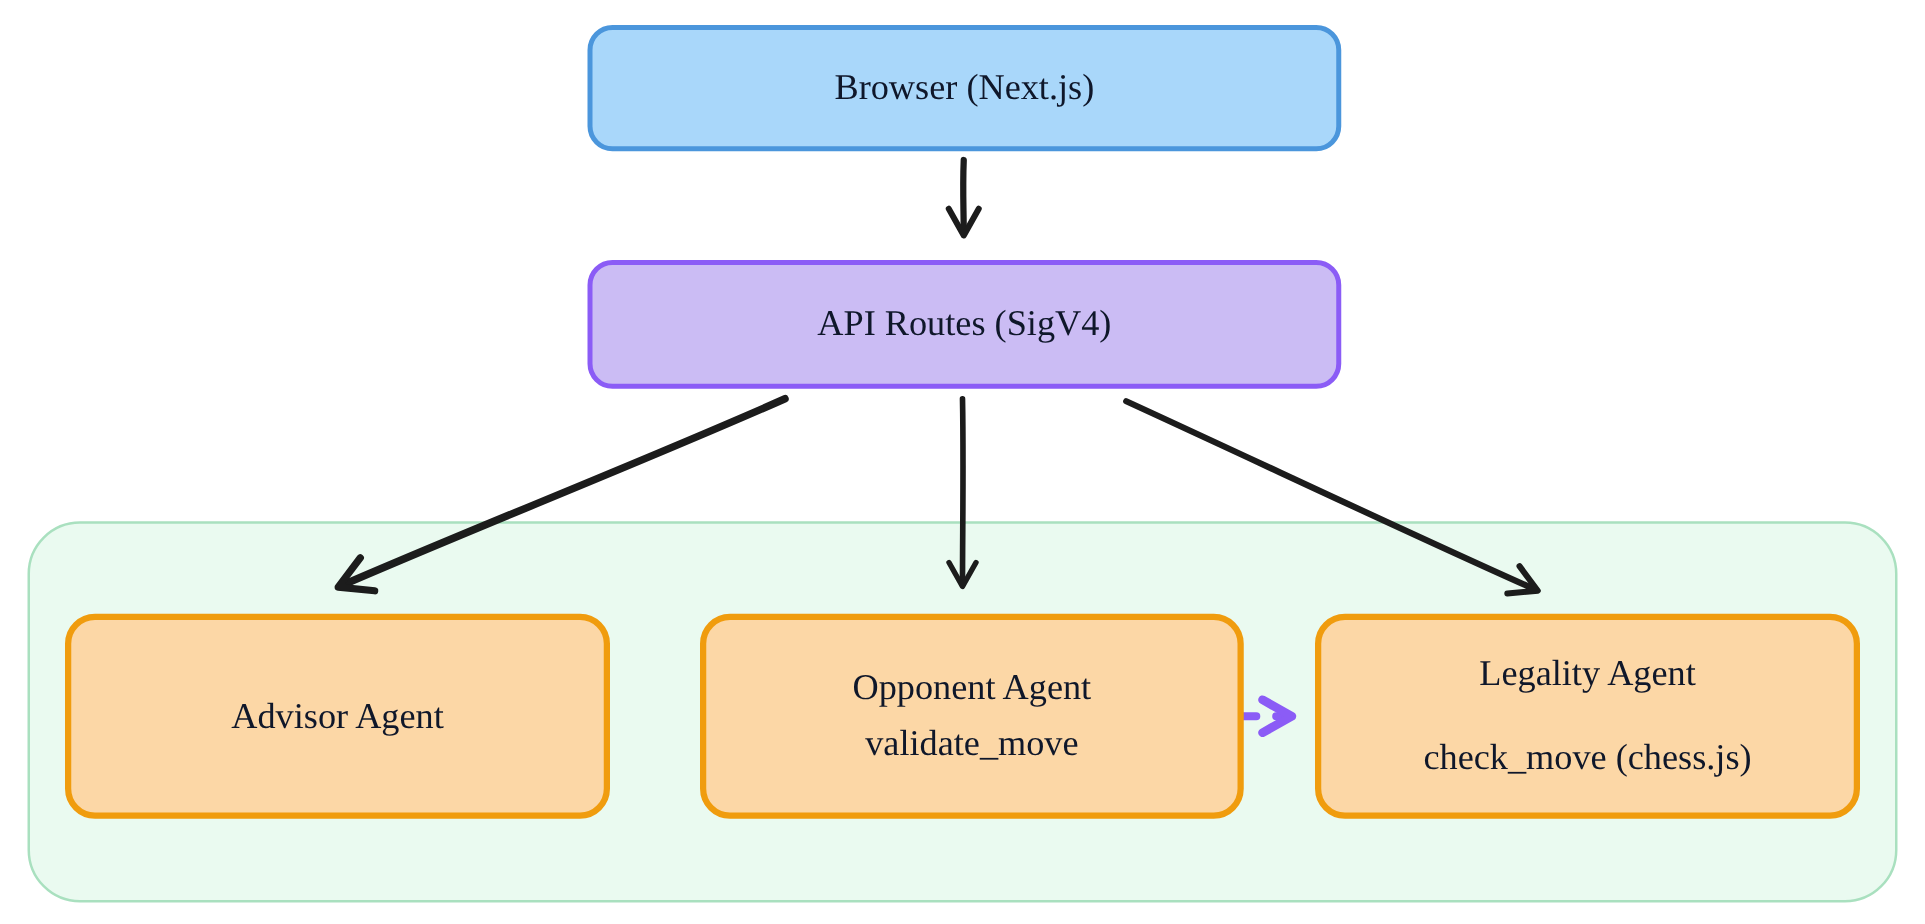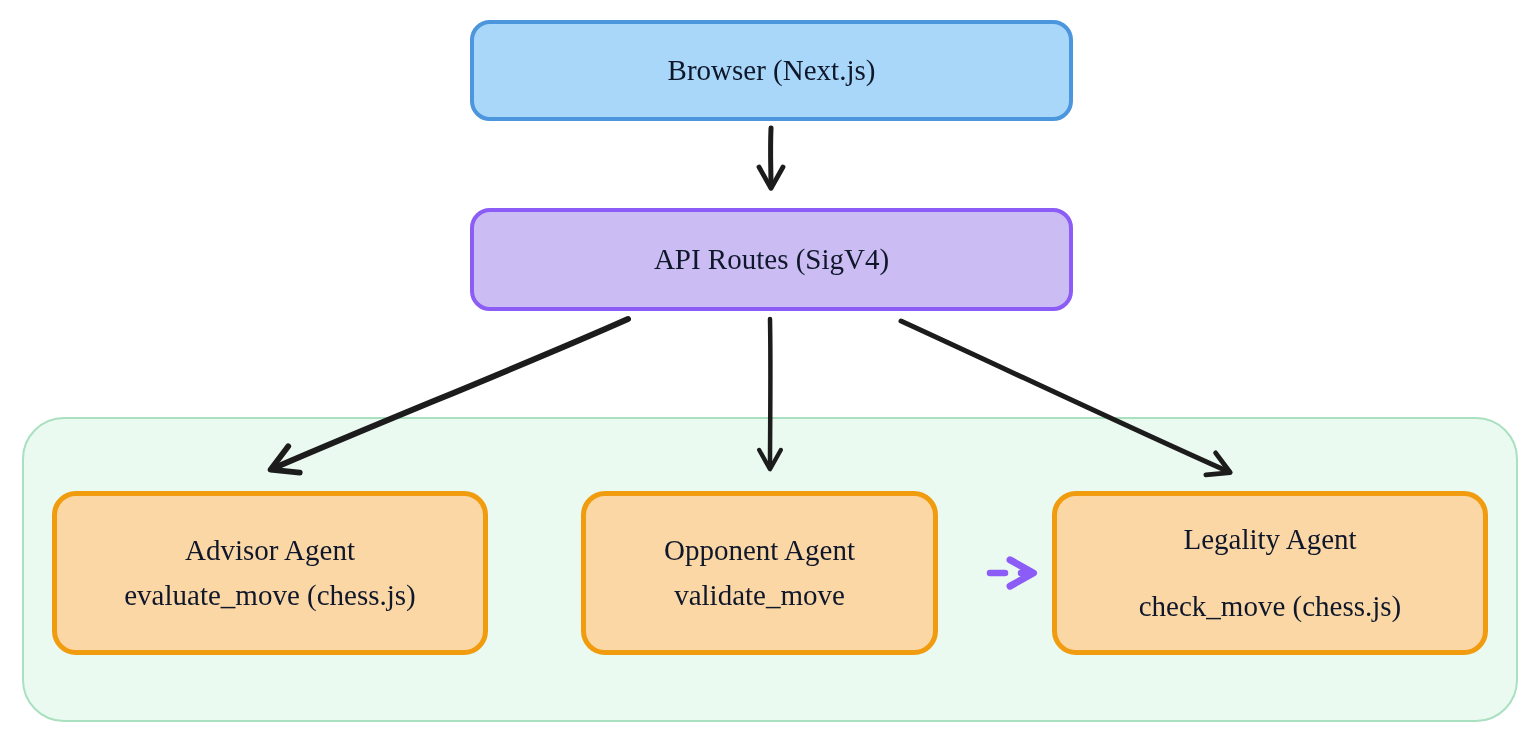--- a/index.html
+++ b/index.html
@@ -59,21 +59,21 @@
     border-radius: 20px;
   }
   .node-agent {
     background: #fcd7a6;
     border: 5px solid #f09c0e;
     border-radius: 24px;
     width: 436px; height: 164px;
     top: 491px;
   }
   .node-advisor  { left: 52px; }
-  .node-opponent { left: 581px; width: 357px; }
+  .node-opponent { left: 560px; width: 435px; }
   .node-legality { left: 1052px; gap: 22px; }
   .node .line { display: block; }
   
   svg.edges {
     position: absolute;
     left: 0; top: 0;
     width: 1540px;
     height: 739px;
     z-index: 2;
   }
@@ -119,21 +119,20 @@
   <div class="node node-browser">
     <span class="line">Browser (Next.js)</span>
   </div>
 
   <div class="node node-api">
     <span class="line">API Routes (SigV4)</span>
   </div>
 
   <div class="node node-agent node-advisor">
     <span class="line">Advisor Agent</span>
-    <span class="line">evaluate_move (chess.js)</span>
   </div>
 
   <div class="node node-agent node-opponent">
     <span class="line">Opponent Agent</span>
     <span class="line">validate_move</span>
   </div>
 
   <div class="node node-agent node-legality">
     <span class="line">Legality Agent</span>
     <span class="line">check_move (chess.js)</span>

